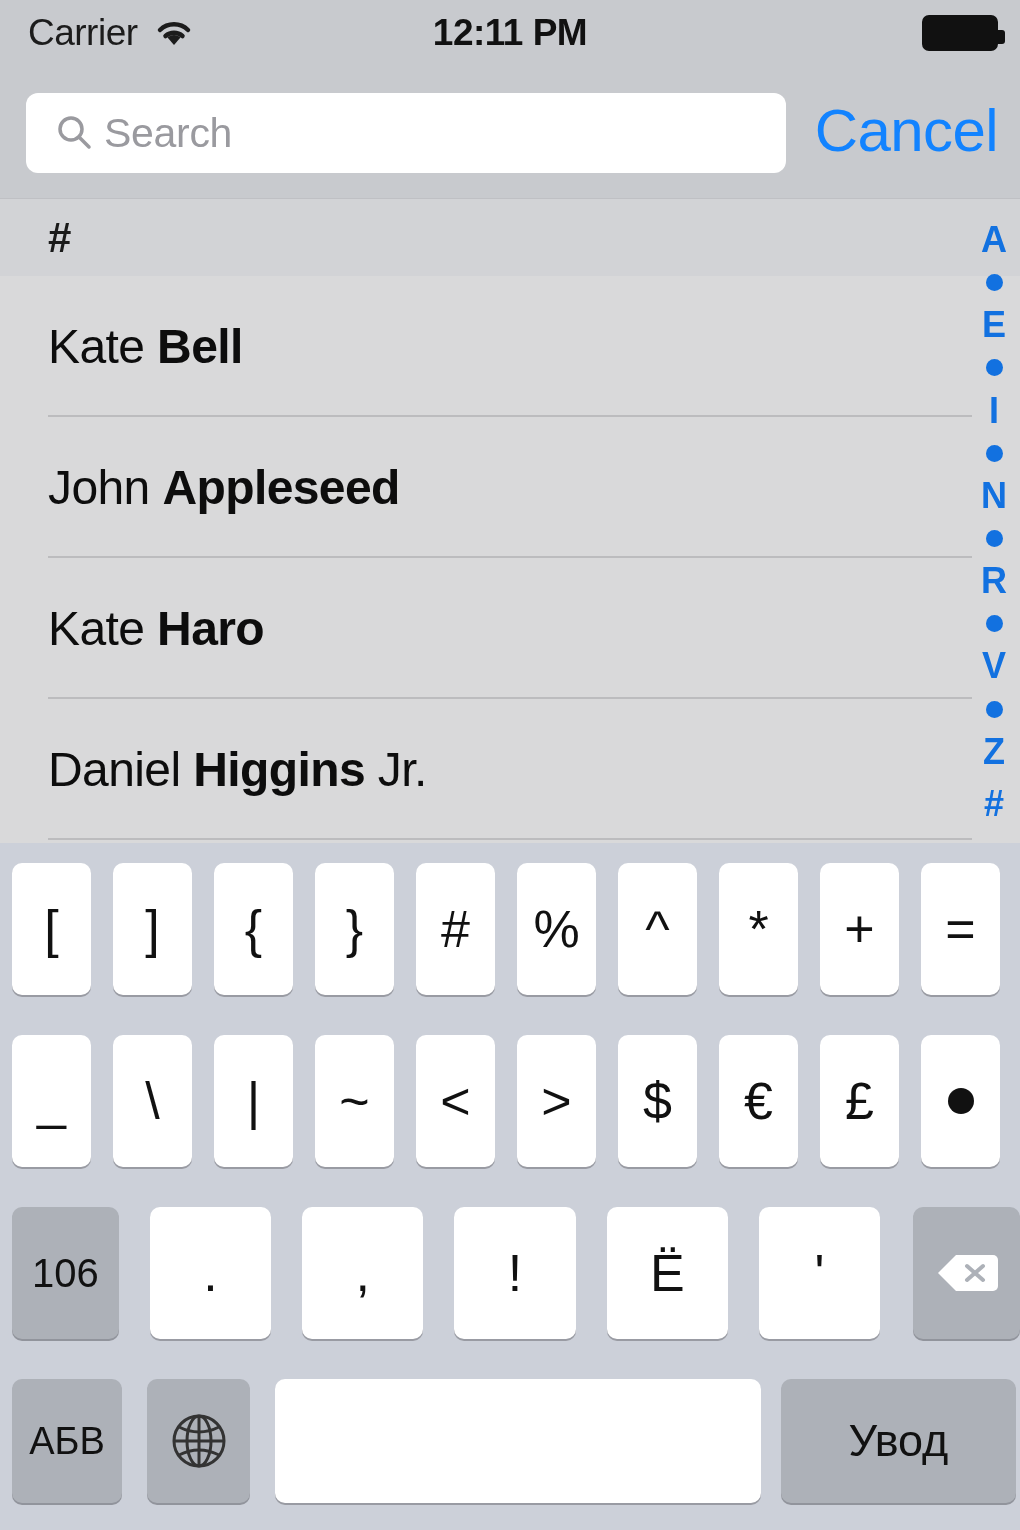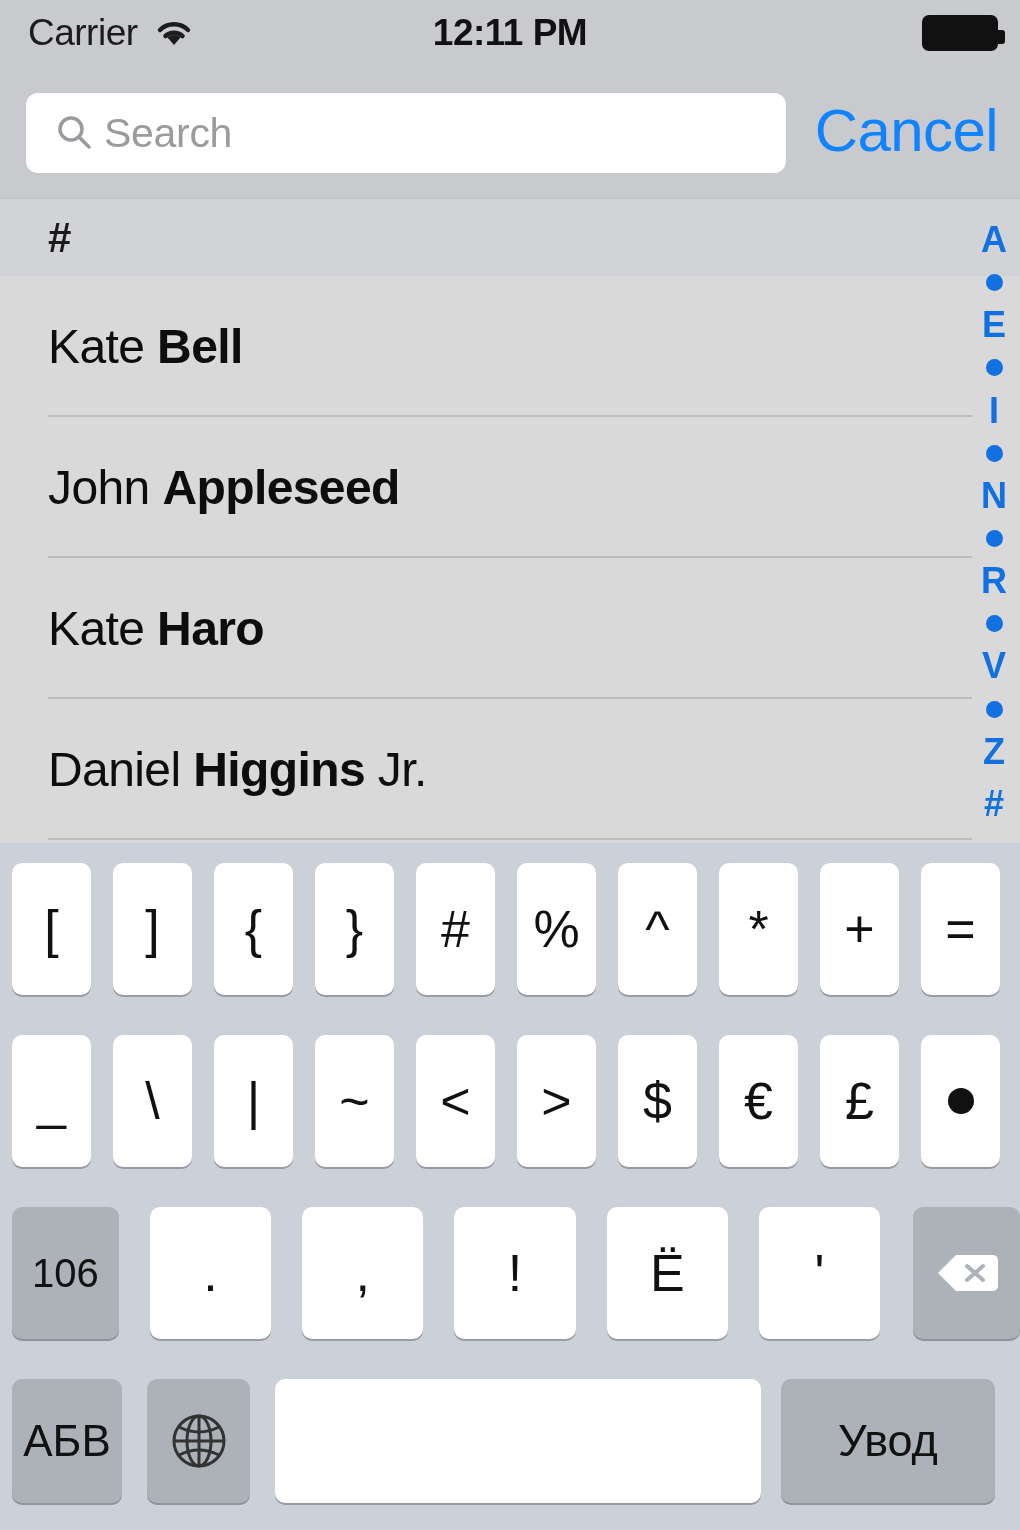--- a/index.html
+++ b/index.html
@@ -229,24 +229,24 @@
   .r1 .key, .r2 .key { width: 79px; margin-left: 22px; }
   .r1 .key:first-child, .r2 .key:first-child { margin-left: 12px; }
 
   
   .r3 .k123    { width: 110px; margin-left: 12px; font-size: 40px; }
   .r3 .kpunct  { width: 125px; margin-left: 31px; }
   .r3 .kdel    { width: 110px; margin-left: 33px; }
 
   
   .r4 .key { height: 124px; }
-  .r4 .kabv   { width: 110px; margin-left: 12px; font-size: 44px; }
+  .r4 .kabv   { width: 110px; margin-left: 12px; font-size: 38px; }
   .r4 .kglobe { width: 103px; margin-left: 25px; }
   .r4 .kspace { width: 486px; margin-left: 25px; }
-  .r4 .kenter { width: 214px; margin-left: 20px; font-size: 45px; }
+  .r4 .kenter { width: 235px; margin-left: 20px; font-size: 45px; }
 
   .key .glyph-dot {
     width: 26px; height: 26px;
     border-radius: 50%;
     background: #111;
   }
   .bksp-icon, .globe-icon { display: block; }
 </style>
 </head>
 <body>

